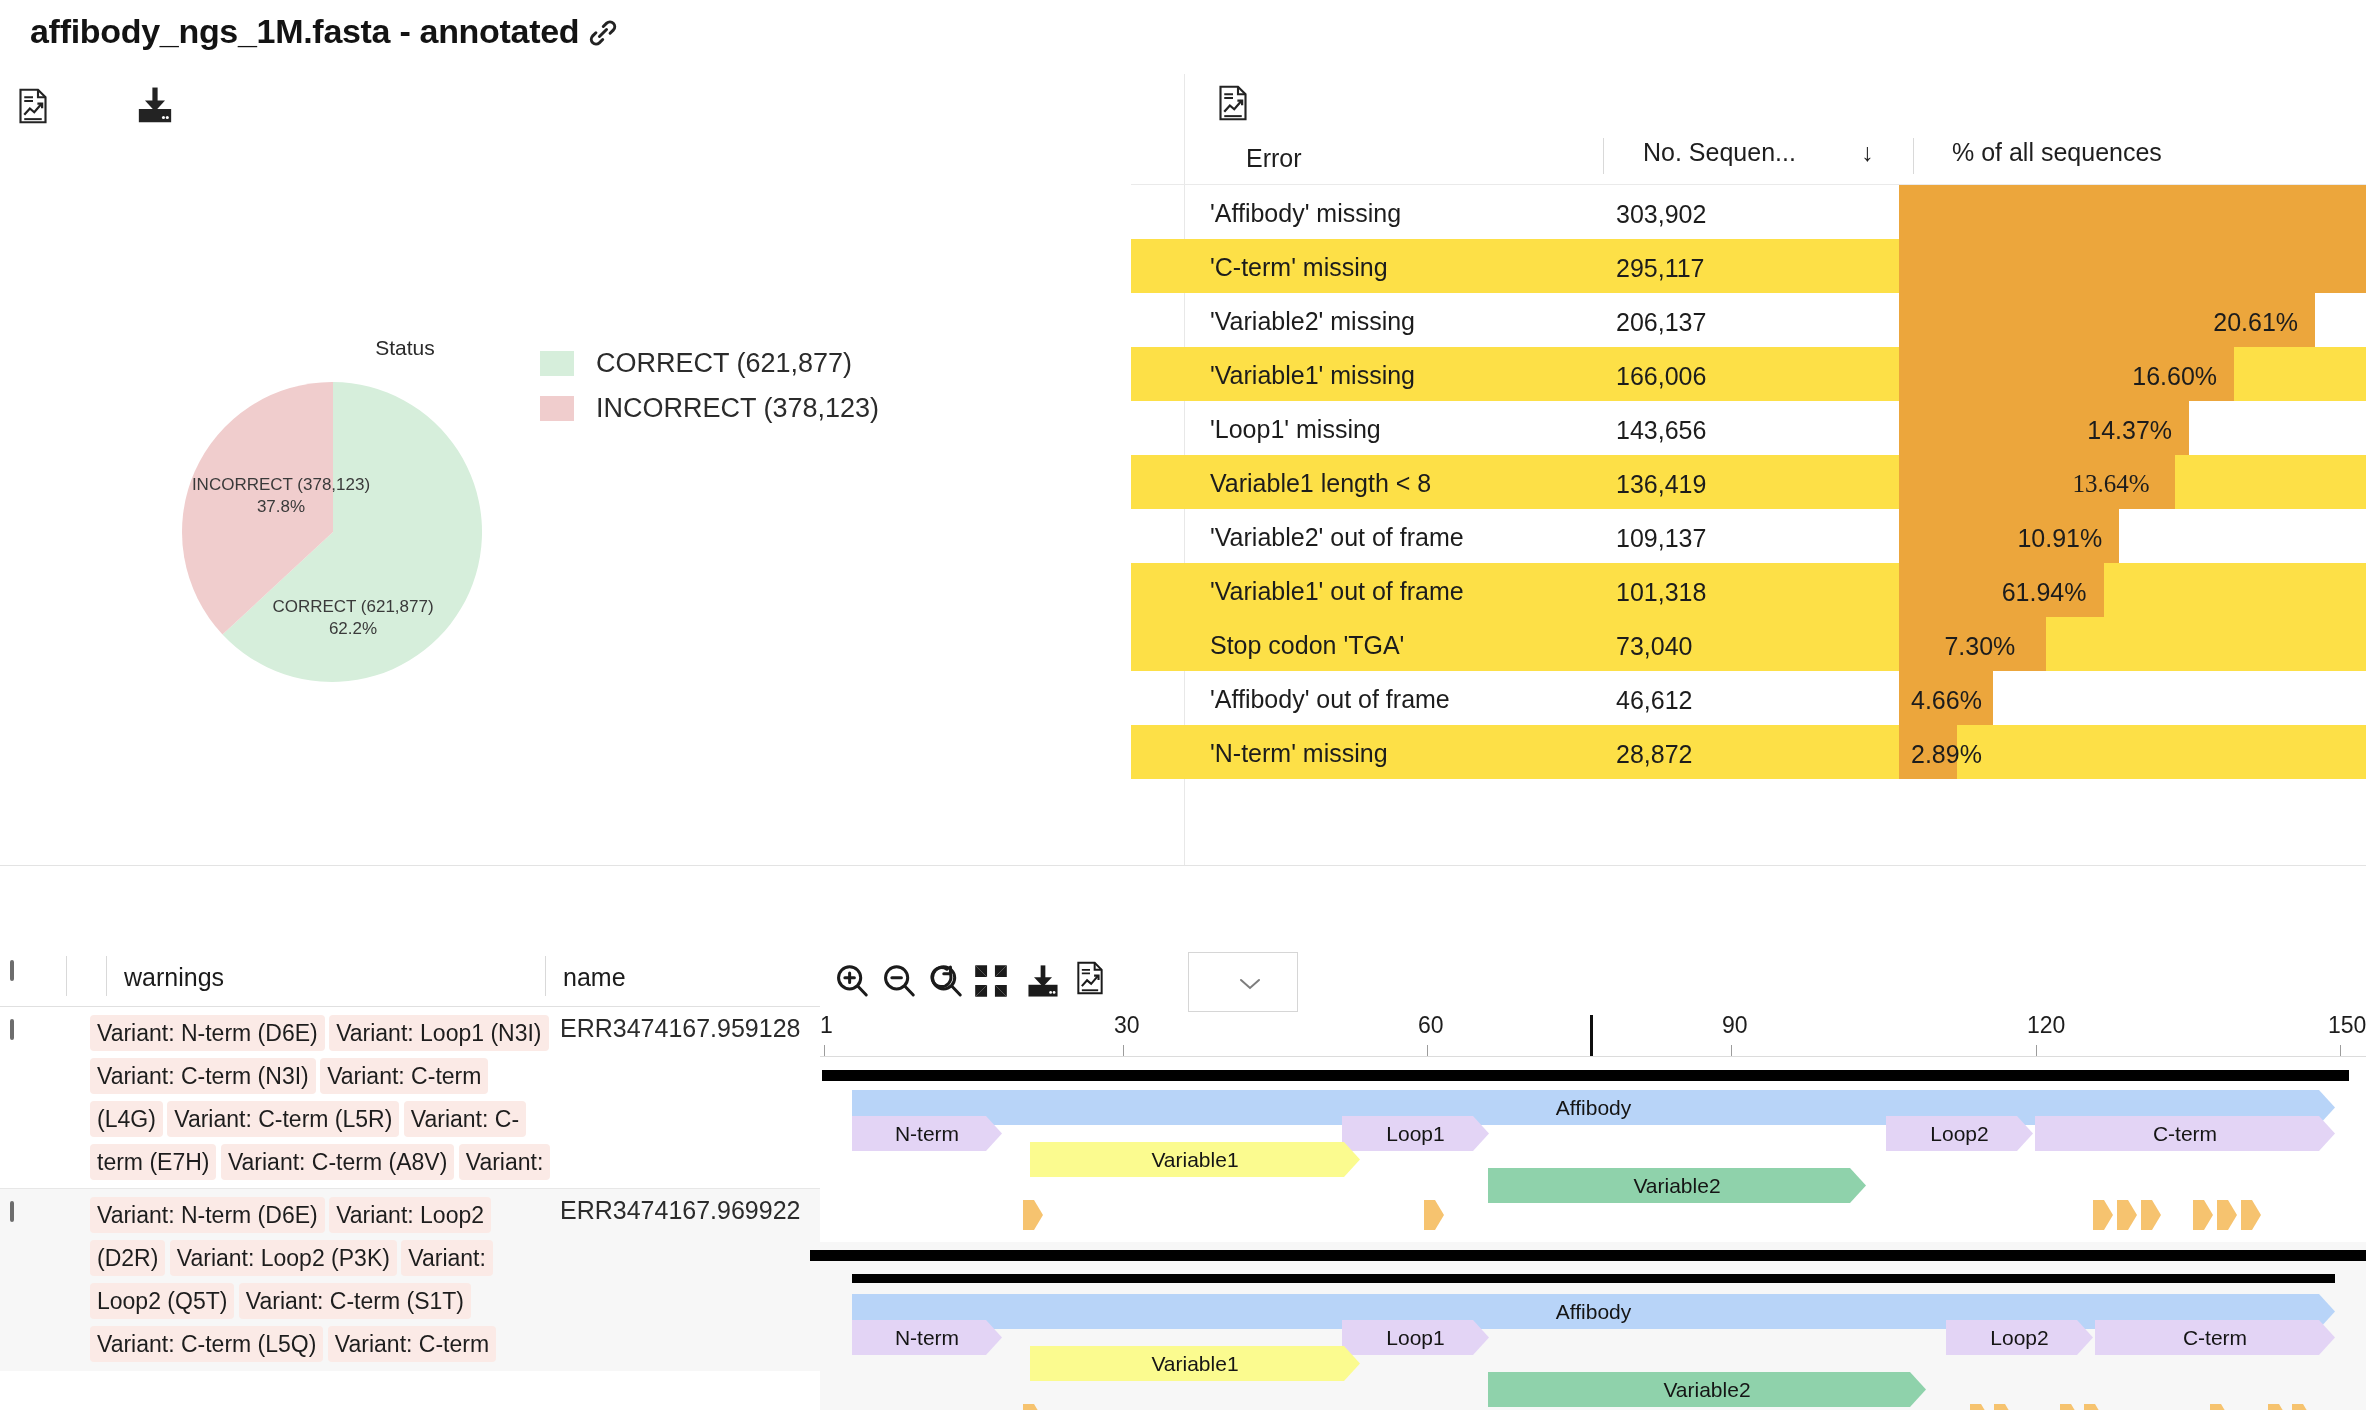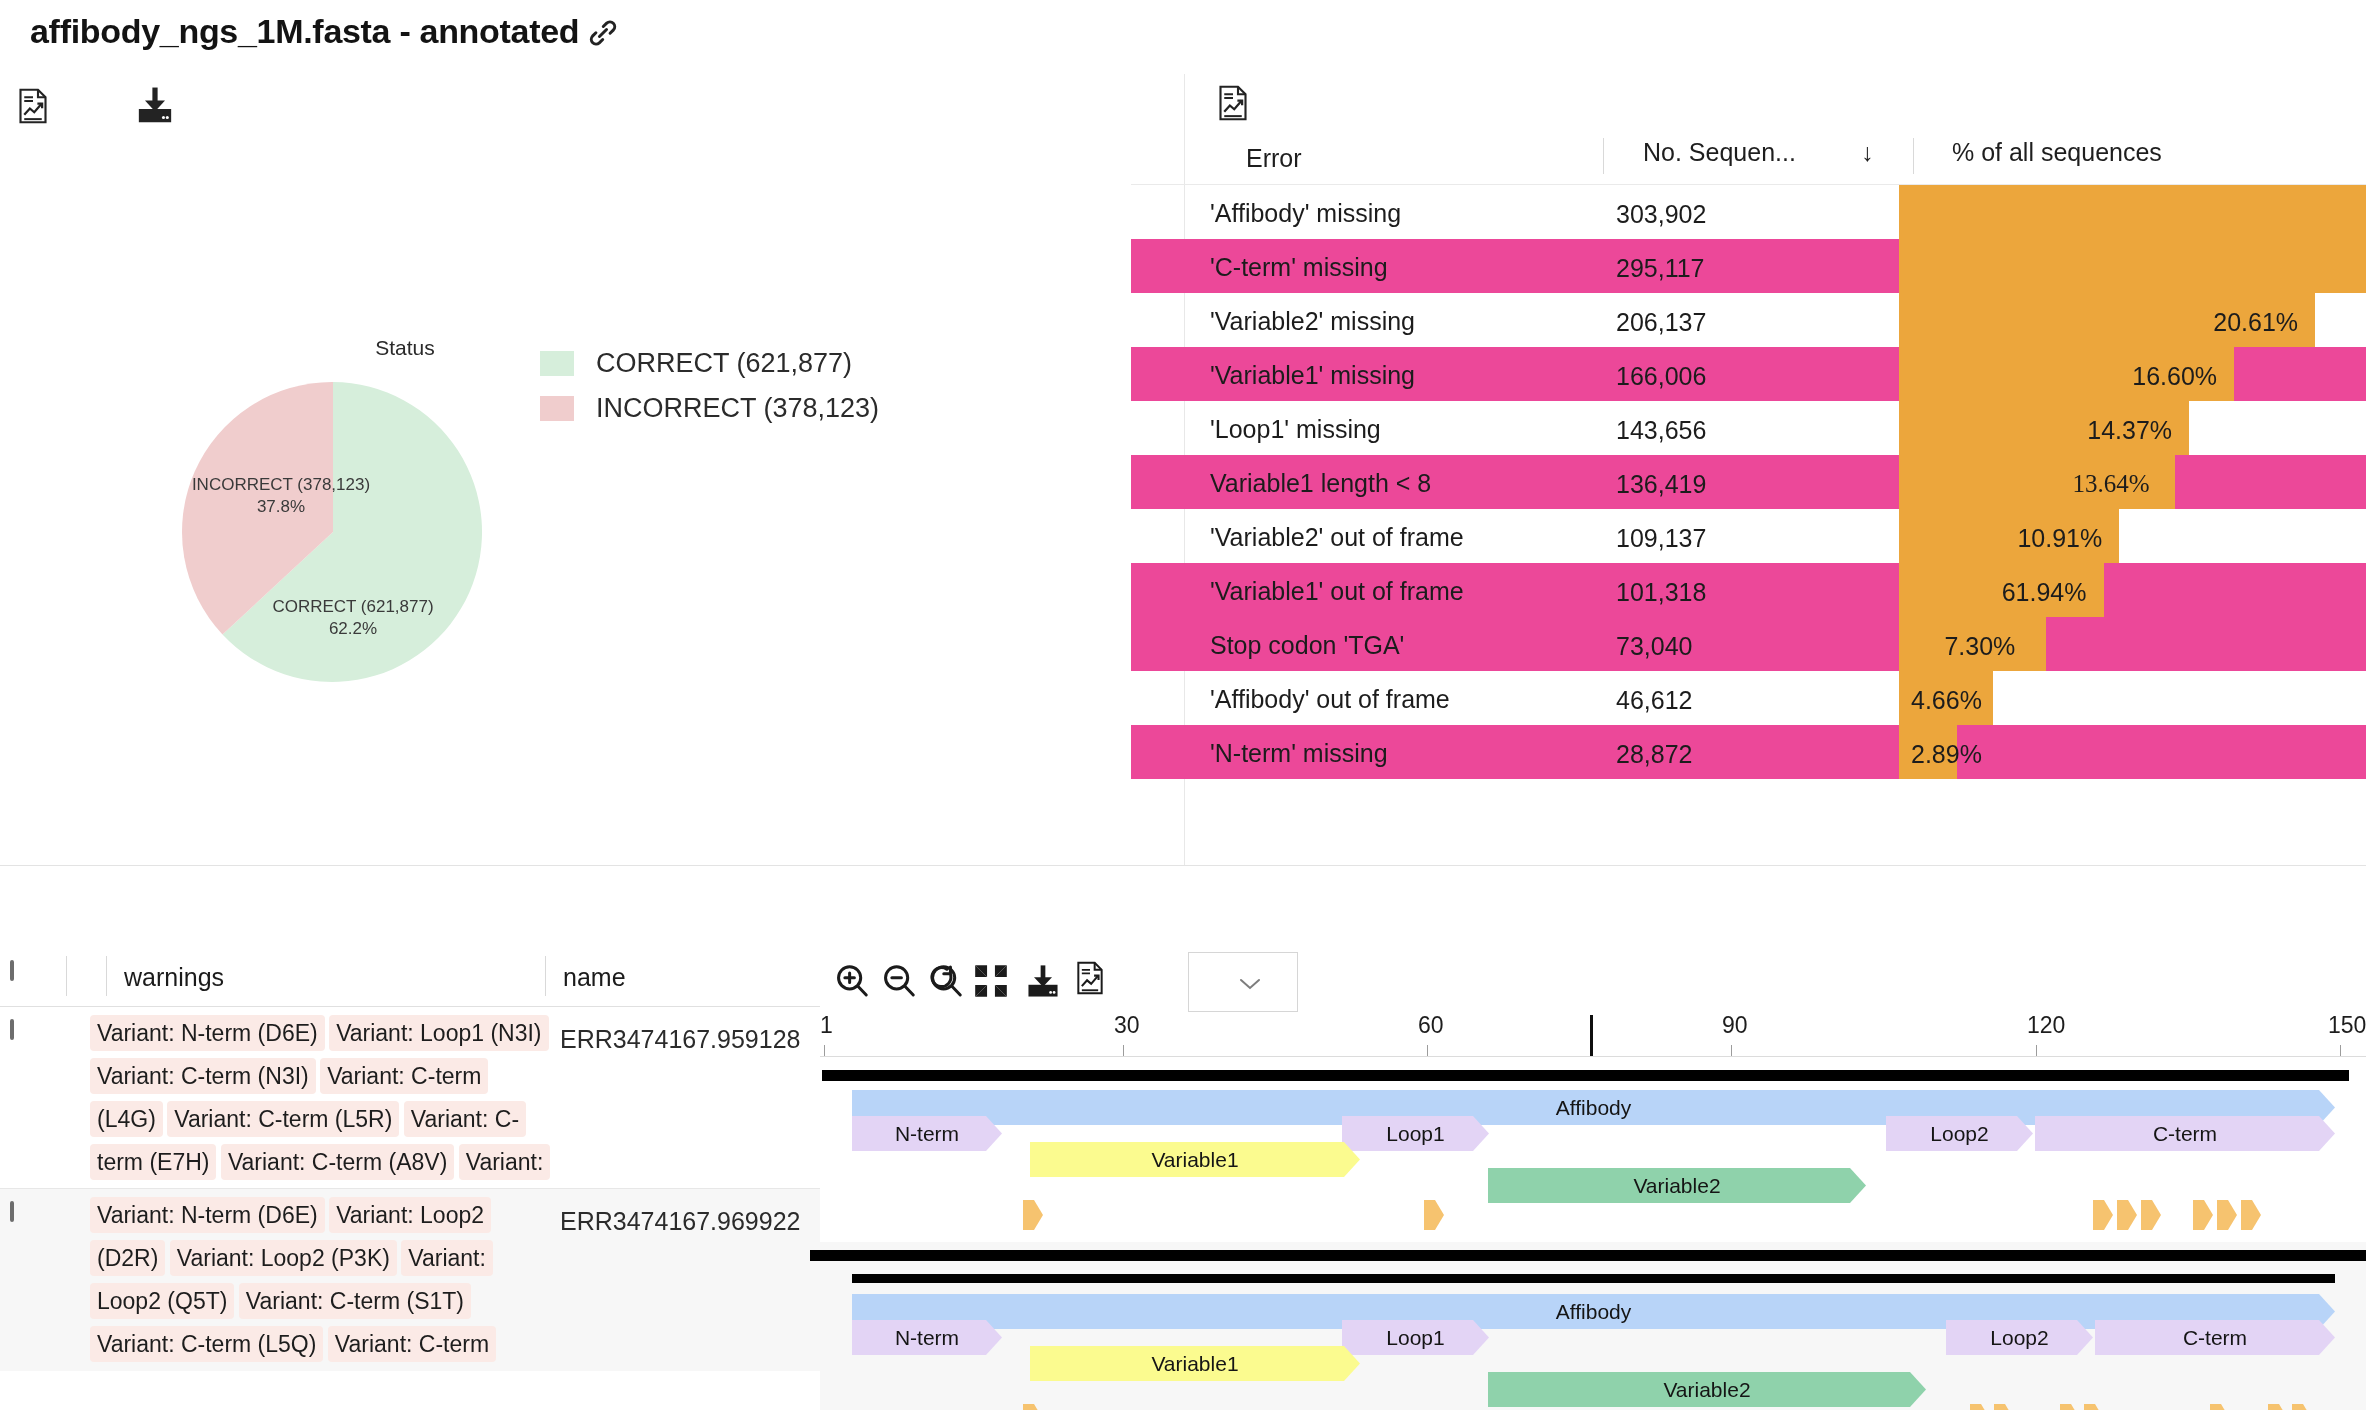--- a/index.html
+++ b/index.html
@@ -45,21 +45,21 @@
   #err-head {
     position: absolute; left: 1213px; top: 132px; width: 1150px; height: 52px;
   }
   .th {
     position: absolute; font-size: 25px; color: #1e1e1e; white-space: nowrap;
   }
   .th-sep { position: absolute; top: 6px; width: 1px; height: 36px; background: #d9d9d9; }
   #err-head-rule { position: absolute; left: 1131px; top: 184px; width: 1235px; height: 1px; background: #eaeaea; }
   #err-rows { position: absolute; left: 1131px; top: 185px; width: 1235px; }
   .err-row { position: relative; height: 54px; width: 1235px; }
-  .err-row.alt { background: #ec4899; }
+  .err-row.alt { background: #fde047; }
   .err-name {
     position: absolute; left: 79px; top: 14px; font-size: 25px; color: #1c1c1c; white-space: nowrap;
   }
   .err-count {
     position: absolute; left: 485px; top: 15px; font-size: 25px; color: #1c1c1c; white-space: nowrap;
   }
   .err-bar {
     position: absolute; left: 768px; top: 0px; height: 54px;
     background: #eca63c;
   }
@@ -94,21 +94,21 @@
     position: absolute; left: 90px; top: 6px; width: 460px;
     line-height: 40px; overflow: hidden; height: 170px;
   }
   .tag {
     display: inline; background: #fbeae6; color: #1d1d1d;
     font-size: 23px; padding: 5px 7px; border-radius: 4px;
     box-decoration-break: clone; -webkit-box-decoration-break: clone;
     white-space: normal;
   }
   .name-cell {
-    position: absolute; left: 560px; top: 18px;
+    position: absolute; left: 560px; top: 7px;
     font-size: 25px; color: #2b2b2b; white-space: nowrap;
   }
 
   
   #seqview { position: absolute; left: 820px; top: 0; width: 1546px; height: 460px; }
   #seq-toolbar { position: absolute; left: 0; top: 0; width: 1546px; height: 62px; }
   #seq-select {
     position: absolute; left: 368px; top: 2px; width: 110px; height: 60px;
     border: 1px solid #d6d6d6; background: #fff; cursor: pointer;
   }

